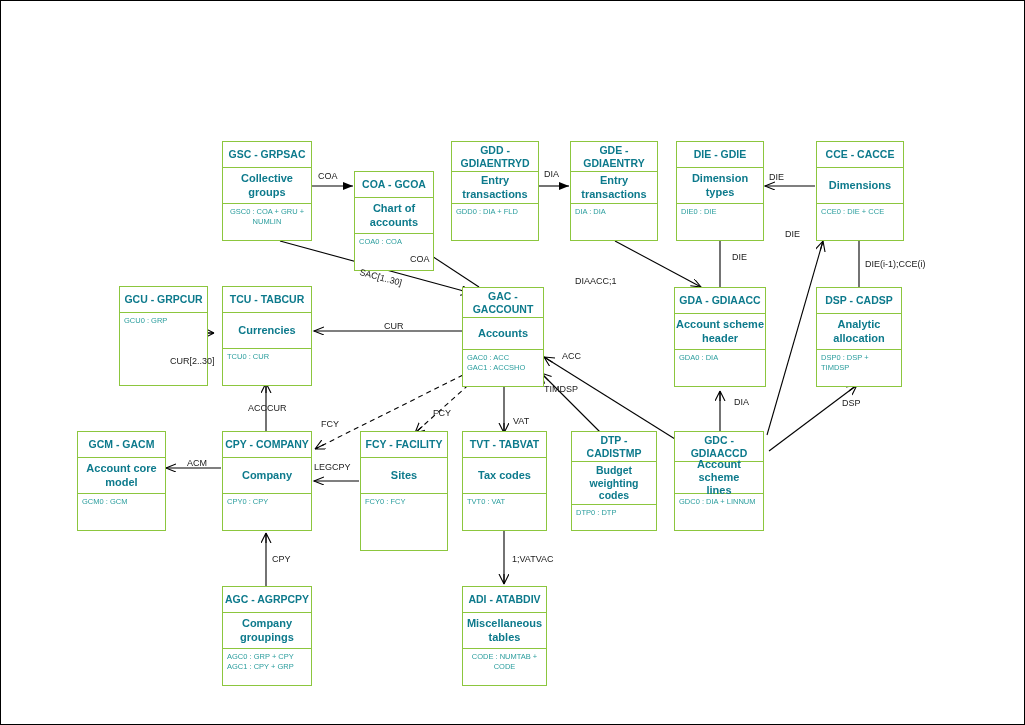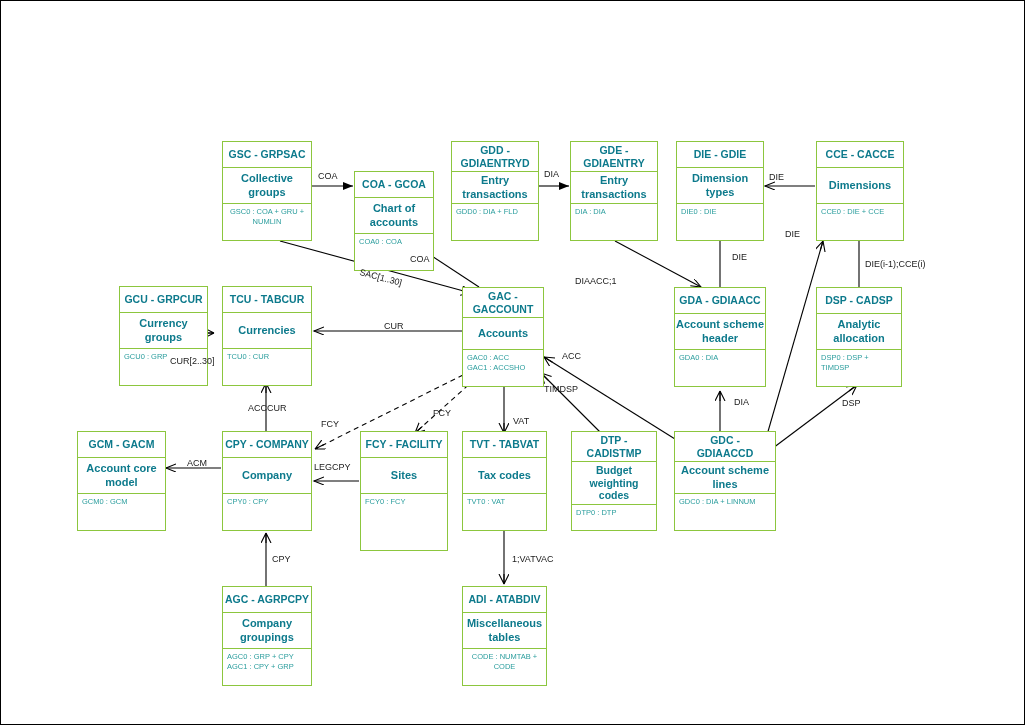--- a/index.html
+++ b/index.html
@@ -220,21 +220,20 @@
     <div class="e-keys left">DIE0 : DIE</div>
   </div>
   <div class="entity" style="left:815px;top:140px;width:88px;height:100px;">
     <div class="e-head" style="height:26px;">CCE - CACCE</div>
     <div class="e-name" style="height:36px;text-align:right;">Dimensions</div>
     <div class="e-keys left">CCE0 : DIE + CCE</div>
   </div>
 
   <div class="entity" style="left:76px;top:285px;width:89px;height:100px;margin-left:42px;">
     <div class="e-head" style="height:26px;">GCU - GRPCUR</div>
-    <div class="e-name" style="height:36px;">Currency groups</div>
     <div class="e-keys left">GCU0 : GRP</div>
   </div>
   <div class="entity" style="left:221px;top:285px;width:90px;height:100px;">
     <div class="e-head" style="height:26px;">TCU - TABCUR</div>
     <div class="e-name" style="height:36px;">Currencies</div>
     <div class="e-keys left">TCU0 : CUR</div>
   </div>
   <div class="entity" style="left:461px;top:286px;width:82px;height:100px;">
     <div class="e-head" style="height:30px;">GAC -<br>GACCOUNT</div>
     <div class="e-name" style="height:32px;">Accounts</div>
@@ -271,21 +270,21 @@
   <div class="entity" style="left:461px;top:430px;width:85px;height:100px;">
     <div class="e-head" style="height:26px;">TVT - TABVAT</div>
     <div class="e-name" style="height:36px;">Tax codes</div>
     <div class="e-keys left">TVT0 : VAT</div>
   </div>
   <div class="entity" style="left:570px;top:430px;width:86px;height:100px;">
     <div class="e-head" style="height:30px;">DTP -<br>CADISTMP</div>
     <div class="e-name" style="height:43px;font-size:10.5px;">Budget<br>weighting<br>codes</div>
     <div class="e-keys left">DTP0 : DTP</div>
   </div>
-  <div class="entity" style="left:673px;top:430px;width:102px;height:100px;">
+  <div class="entity" style="left:673px;top:430px;width:90px;height:100px;">
     <div class="e-head" style="height:30px;">GDC -<br>GDIAACCD</div>
     <div class="e-name" style="height:32px;">Account scheme<br>lines</div>
     <div class="e-keys left">GDC0 : DIA + LINNUM</div>
   </div>
 
   <div class="entity" style="left:221px;top:585px;width:90px;height:100px;">
     <div class="e-head" style="height:26px;">AGC - AGRPCPY</div>
     <div class="e-name" style="height:36px;">Company<br>groupings</div>
     <div class="e-keys left">AGC0 : GRP + CPY
 AGC1 : CPY + GRP</div>

